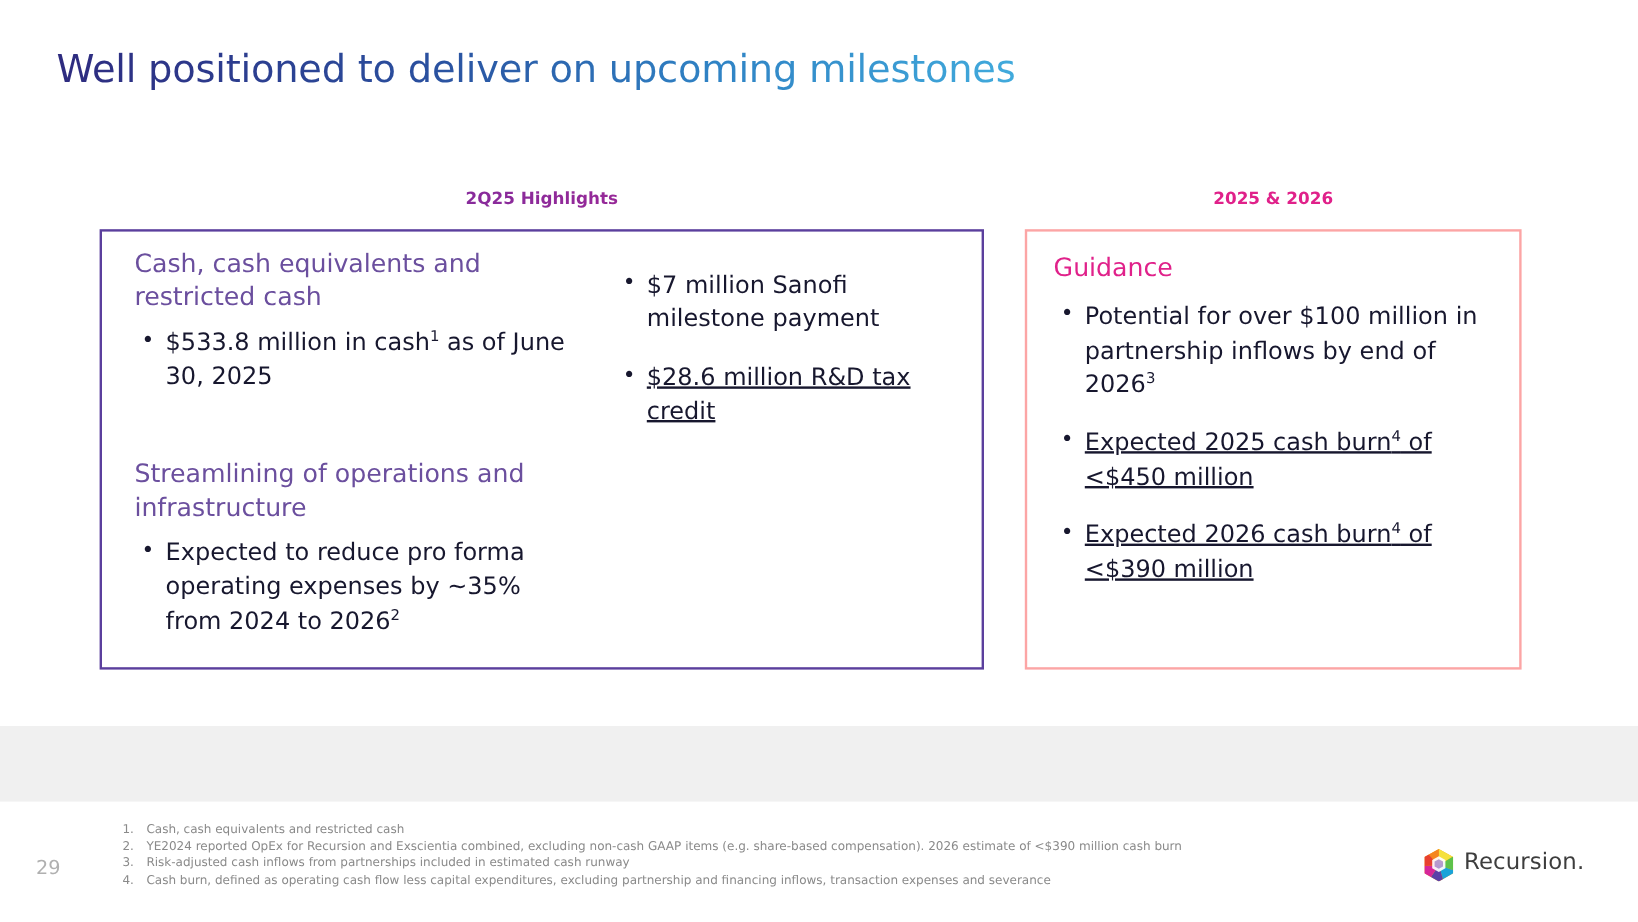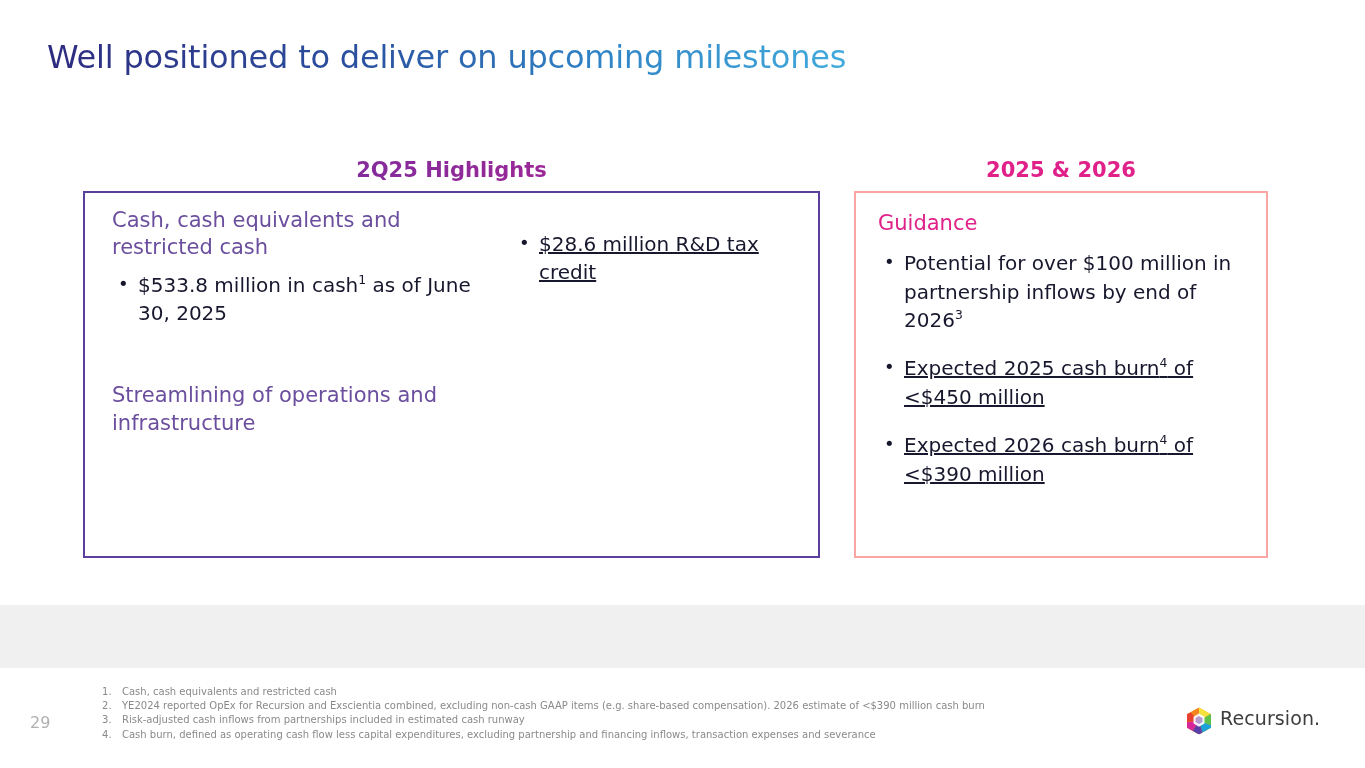--- a/index.html
+++ b/index.html
@@ -26,21 +26,21 @@
     background: linear-gradient(90deg, #2e2b7f 0%, #2a4f9e 38%, #2f82c4 68%, #41aadc 100%);
     -webkit-background-clip: text;
     background-clip: text;
     color: transparent;
     -webkit-text-fill-color: transparent;
   }
 
   
   .col-header {
     position: absolute;
-    font-size: 21px;
+    font-size: 14px;
     font-weight: bold;
     text-align: center;
     white-space: nowrap;
   }
   #header-highlights {
     left: 83px; top: 158px; width: 737px;
     background: linear-gradient(90deg, #6b2fa0 0%, #8c2a9a 48%, #c2218f 100%);
     -webkit-background-clip: text;
     background-clip: text;
     color: transparent;
@@ -176,24 +176,28 @@
   <div id="panel-highlights" class="panel">
     <div class="panel-inner">
 
       <div id="subcol-a" class="subcol" style="top:14px;">
         <div class="section-heading heading-purple">Cash, cash equivalents and restricted cash</div>
         <ul class="bullets gap-head">
           <li><span>$533.8 million in cash</span><sup>1</sup><span> as of June 30, 2025</span></li>
         </ul>
 
         <div class="section-heading heading-purple gap-block" style="margin-top:55px;">Streamlining of operations and infrastructure</div>
+        <ul class="bullets gap-head">
+          <li><span>Expected to reduce pro forma operating expenses by ~35% from 2024 to 2026</span><sup>2</sup><span></span></li>
+        </ul>
       </div>
 
       <div id="subcol-b" class="subcol" style="top:17px;">
         <ul class="bullets gap-head" style="margin-top:13px;">
+          <li><span>$7 million Sanofi milestone payment</span></li>
           <li class="gap-item"><span>$28.6 million R&amp;D tax credit</span></li>
         </ul>
       </div>
 
     </div>
   </div>
 
   <div id="header-outlook" class="col-header">2025 &amp; 2026</div>
 
   <div id="panel-outlook" class="panel">

